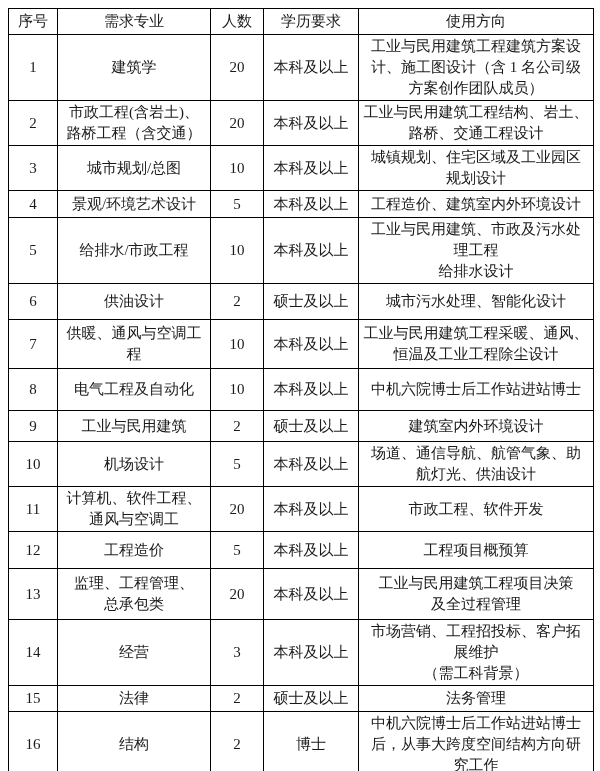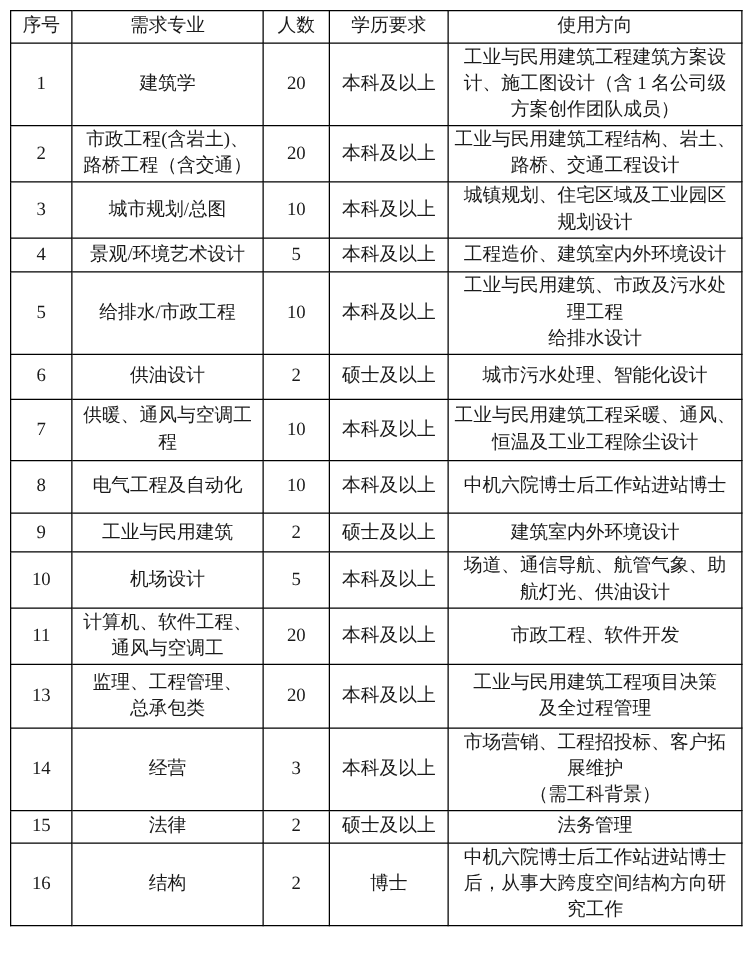--- a/index.html
+++ b/index.html
@@ -143,20 +143,27 @@
 航灯光、供油设计</td>
       </tr>
       <tr style="height: 44px;">
         <td>11</td>
         <td>计算机、软件工程、
 通风与空调工</td>
         <td>20</td>
         <td>本科及以上</td>
         <td>市政工程、软件开发</td>
       </tr>
+      <tr style="height: 37px;">
+        <td>12</td>
+        <td>工程造价</td>
+        <td>5</td>
+        <td>本科及以上</td>
+        <td>工程项目概预算</td>
+      </tr>
       <tr style="height: 51px; border-radius: 25px;">
         <td>13</td>
         <td>监理、工程管理、
 总承包类</td>
         <td>20</td>
         <td>本科及以上</td>
         <td>工业与民用建筑工程项目决策
 及全过程管理</td>
       </tr>
       <tr style="height: 61px;">

